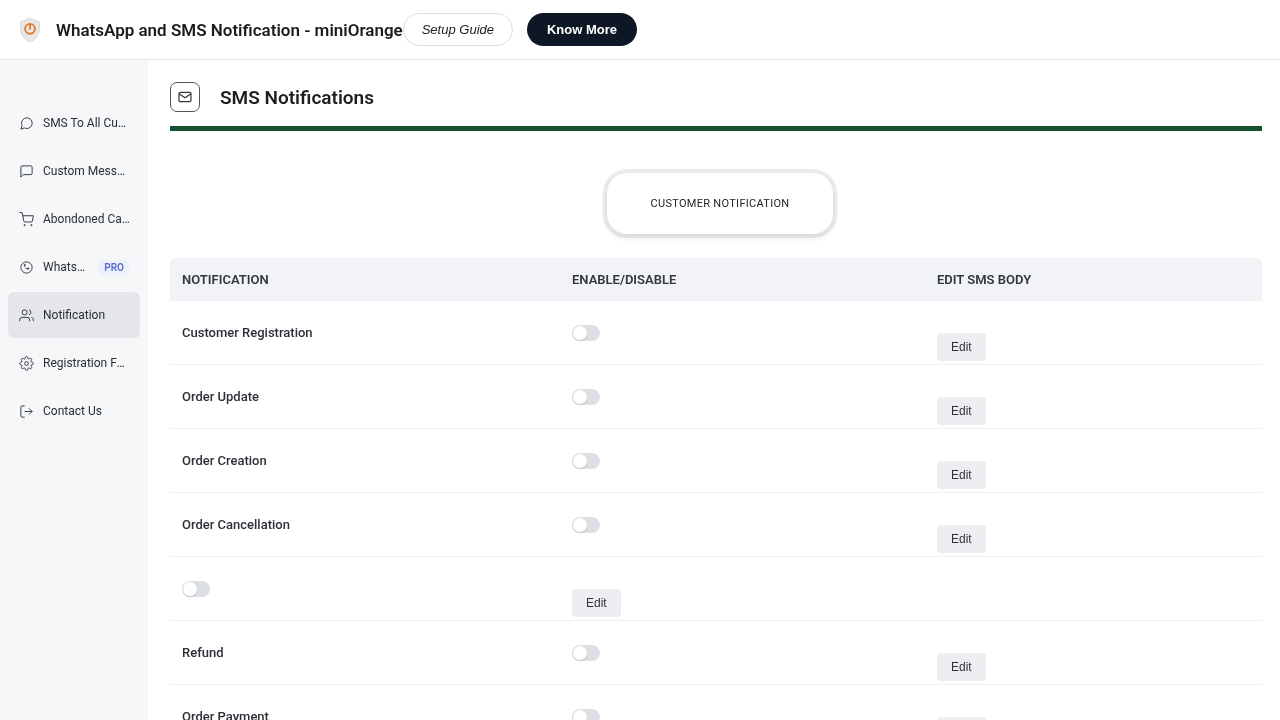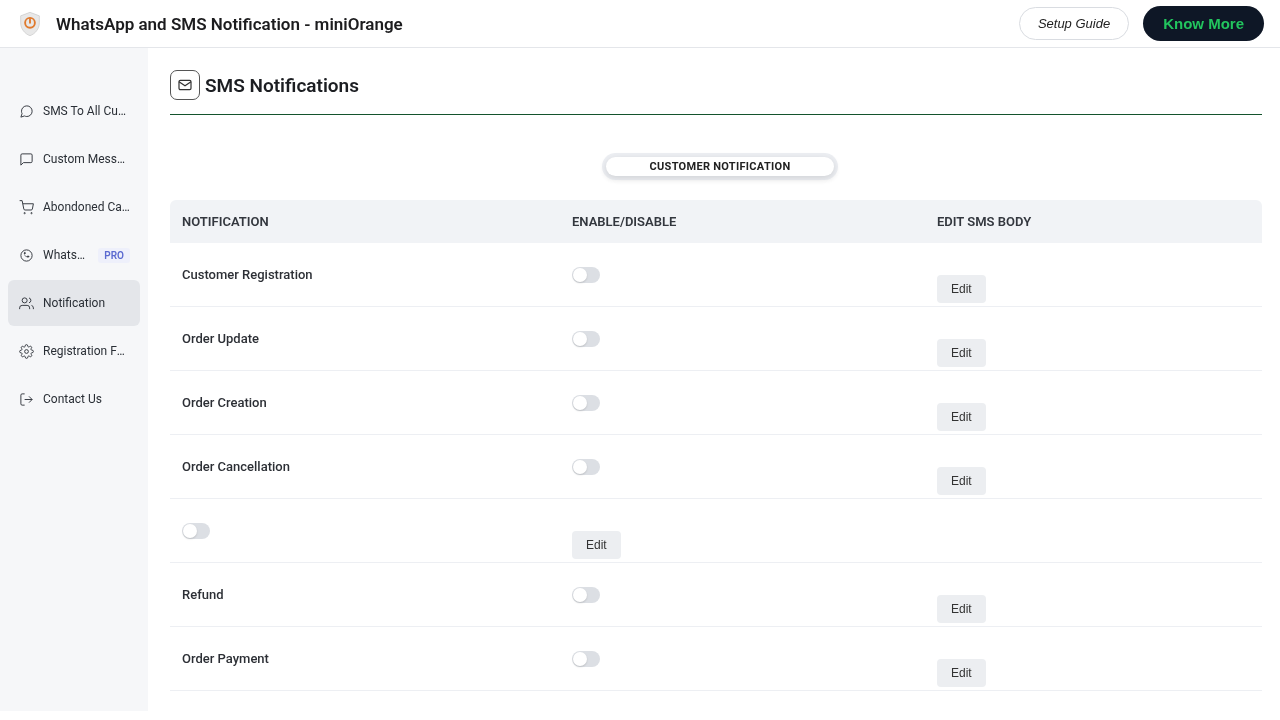--- a/index.html
+++ b/index.html
@@ -1,48 +1,48 @@
 <!DOCTYPE html>
 <html><head>
 <meta charset="utf-8">
 <style>
   * { box-sizing: border-box; margin: 0; padding: 0; }
   body { font-family: -apple-system, BlinkMacSystemFont, "Segoe UI", Roboto, Arial, sans-serif; background: #fff; color: #222; width:1280px; height:720px; overflow:hidden; }
 
   
-  .topbar { height:48px; display:flex; align-items:center; justify-content:space-between; padding:0 16px; border-bottom:1px solid #e4e6ea; }
+  .topbar { height:60px; display:flex; align-items:center; justify-content:flex-start; padding:0 16px; border-bottom:1px solid #e4e6ea; }
   .topbar-left { display:flex; align-items:center; gap:12px; }
   .logo { width:28px; height:28px; position:relative; }
   .logo svg { width:28px; height:28px; }
   .app-title { font-size:17px; font-weight:600; color:#1c1c1e; }
   .topbar-right { display:flex; align-items:center; gap:14px; }
   .btn-outline { background:#fff; border:1px solid #d9dce1; border-radius:20px; padding:8px 18px; font-size:13px; font-weight:500; color:#222; cursor:pointer;font-style:italic; }
-  .btn-dark { background:#0e1726; color:#22c55e; border:none; border-radius:20px; padding:9px 20px; font-size:15px; font-weight:600; cursor:pointer; }
+  .btn-dark { background:#0e1726; color:#ffffff; border:none; border-radius:20px; padding:9px 20px; font-size:13px; font-weight:600; cursor:pointer; }
 
   
   .layout { display:flex; height:calc(720px - 57px); }
   .sidebar { width:148px; background:#f6f7f9; padding:40px 4px 0 4px; }
   .side-item { display:flex; align-items:center; gap:9px; padding:0 10px; height:46px; margin:0 4px 2px 4px; border-radius:6px; font-size:12px; color:#2a2f36; cursor:pointer; white-space:nowrap; overflow:hidden; }
   .side-item.active { background:#e4e6ea; }
   .side-item .icon { width:16px; height:16px; flex:0 0 16px; display:flex; align-items:center; justify-content:center; color:#3b3f46; }
   .side-item .icon svg { width:15px; height:15px; stroke:#3b3f46; }
   .side-label { overflow:hidden; text-overflow:ellipsis; }
   .pro-badge { margin-left:auto; font-size:10px; background:#eef0fb; color:#5b6ad0; padding:2px 6px; border-radius:3px; font-weight:600; }
 
   
   .main { flex:1; padding:22px 10px 0 22px; overflow:auto; }
-  .page-head { display:flex; align-items:center; gap:5px; padding-bottom:14px; border-bottom:1px solid #14532d; margin-bottom:38px; margin-right:8px; }
+  .page-head { display:flex; align-items:center; gap:20px; padding-bottom:14px; border-bottom:5px solid #14532d; margin-bottom:38px; margin-right:8px; }
   .page-head .mail-ic { width:30px; height:30px; border:1.5px solid #555; border-radius:7px; display:flex; align-items:center; justify-content:center; }
   .page-head .mail-ic svg { width:16px; height:16px; stroke:#333; }
   .page-title { font-size:19px; font-weight:600; color:#1c1e22; }
 
   
   .tab-wrap { display:flex; justify-content:center; margin-bottom:20px; }
   .tab-pill { background:#eceef2; border-radius:24px; padding:4px; display:flex; box-shadow:0 2px 4px rgba(0,0,0,0.03); }
-  .tab { padding:3px 44px; font-size:11px; font-weight:700; letter-spacing:.3px; color:#40454d; border-radius:20px; cursor:pointer; }
+  .tab { padding:24px 44px; font-size:11px; font-weight:400; letter-spacing:.3px; color:#40454d; border-radius:20px; cursor:pointer; }
   .tab.active { background:#fff; box-shadow:0 2px 6px rgba(0,0,0,0.12); color:#222; }
 
   
   .tbl { margin-right:8px; }
   .tbl-head { display:grid; grid-template-columns: 390px 365px 1fr; background:#f1f3f6; border-radius:6px 6px 0 0; padding:14px 12px; font-size:13px; font-weight:600; color:#33373e; }
   .tbl-body .row { display:grid; grid-template-columns: 390px 365px 1fr; align-items:center; padding:0 12px; height:64px; border-bottom:1px solid #edeff3; background:#fff; }
   .notif-name { font-size:13px; font-weight:500; color:#2c2f35; }
   .toggle { width:28px; height:16px; background:#dcdfe4; border-radius:10px; position:relative; cursor:pointer; }
   .toggle::after { content:""; position:absolute; left:1px; top:1px; width:14px; height:14px; border-radius:50%; background:#fff; box-shadow:0 1px 2px rgba(0,0,0,0.15); }
   .edit-btn { background:#eceef1; border:none; border-radius:4px; padding:7px 14px; font-size:12px; color:#333; cursor:pointer; width:fit-content;margin-top:28px; }

